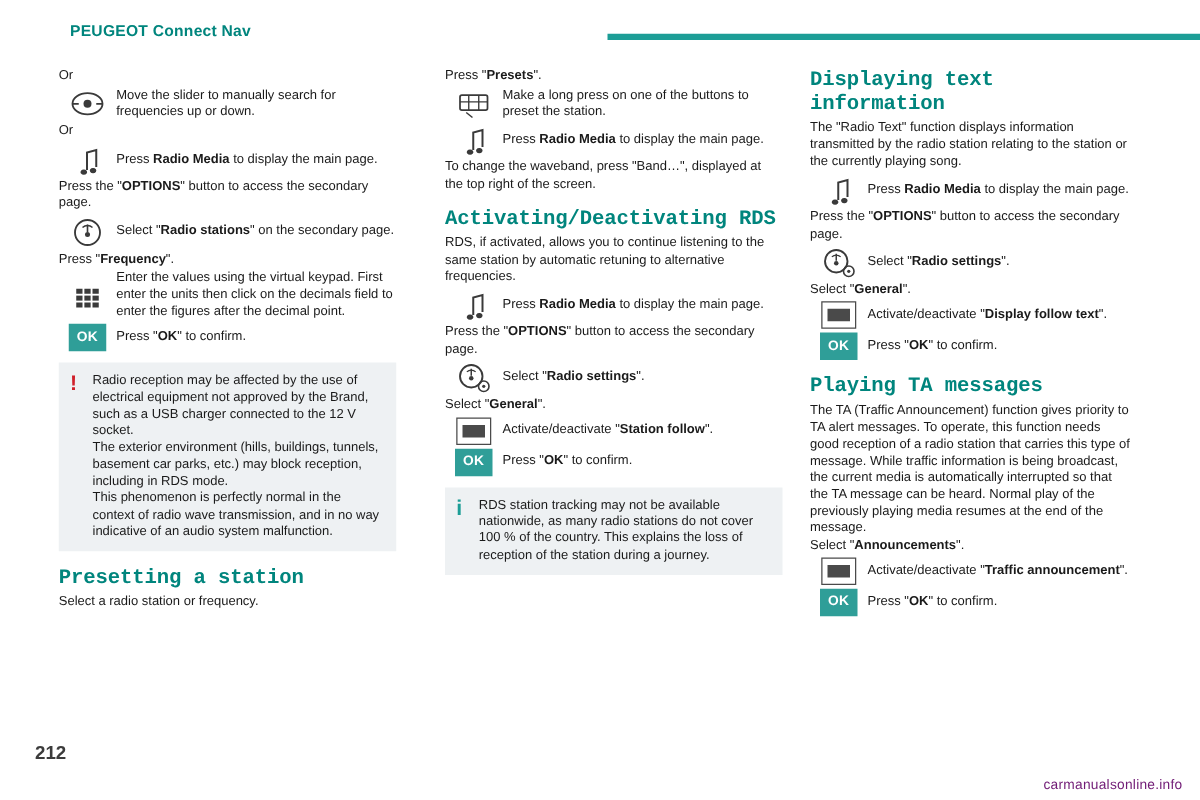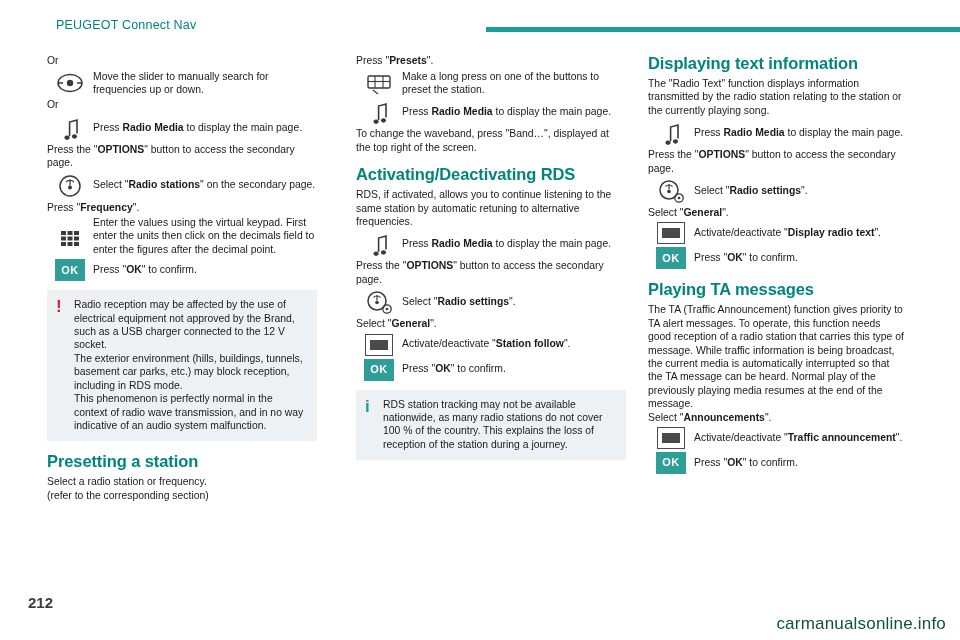--- a/index.html
+++ b/index.html
@@ -25,21 +25,21 @@
     top: 18px;
     left: 0;
     right: 0;
     height: 24px;
   }
   .brand {
     position: absolute;
     left: 56px;
     top: 0px;
     font-size: 12.5px;
-    font-weight: normal;
+    font-weight: bold;
     color: #00857d;
     letter-spacing: 0.2px;
   }
   .header-rule {
     position: absolute;
     left: 486px;
     right: 0px;
     top: 9px;
     height: 5px;
     background: #1c9d96;
@@ -56,20 +56,21 @@
   .col2 { left: 356px; }
   .col3 { left: 648px; width: 256px;}
 
   h2 {
     font-size: 16.5px;
     color: #00857d;
     font-weight: bold;
     margin: 11px 0 4px 0;
     line-height: 19px;
     letter-spacing: -0.1px;
+    font-family: Liberation Mono, monospace;
   }
   p {
     margin: 0 0 0 0;
   }
   .row {
     display: flex;
     align-items: center;
     margin: 2px 0 2px 0;
   }
   .icon-cell {
@@ -148,22 +149,22 @@
     left: 28px;
     top: 594px;
     font-size: 15px;
     font-weight: bold;
     color: #3c3c3c;
   }
   .watermark {
     position: absolute;
     right: 14px;
     bottom: 6px;
-    font-size: 17px;
-    color: #14532d;
+    font-size: 11px;
+    color: #701a75;
     letter-spacing: 0.2px;
   }
 </style>
 </head>
 <body>
 
 <div class="page">
 
   <div class="header">
     <div class="brand">PEUGEOT Connect Nav</div>
@@ -250,21 +251,20 @@
       <div class="note-mark warn">!</div>
       <div class="note-body">
         <span class="note-first-line">Radio reception may be affected by the use of electrical equipment not approved by the Brand, such as a USB charger connected to the 12 V socket.</span>
         <span class="note-first-line">The exterior environment (hills, buildings, tunnels, basement car parks, etc.) may block reception, including in RDS mode.</span>
         <span class="note-first-line">This phenomenon is perfectly normal in the context of radio wave transmission, and in no way indicative of an audio system malfunction.</span>
       </div>
     </div>
 
     <h2>Presetting a station</h2>
     <p>Select a radio station or frequency.</p>
-    <p>(refer to the corresponding section)</p>
   </div>
 
   <div class="col col2">
 
     <p><span>Press "</span><b>Presets</b><span>".</span></p>
 
     <div class="row">
       <div class="icon-cell">
         <svg class="ic" viewBox="0 0 30 26" aria-hidden="true">
           <rect x="4" y="6" width="22" height="12" rx="1.5" fill="none" stroke="#3a3a3a" stroke-width="1.4"></rect>
@@ -388,21 +388,21 @@
       </div>
     </div>
 
     <p><span>Select "</span><b>General</b><span>".</span></p>
 
     <div class="row">
       <div class="icon-cell">
         <div class="ic-box"></div>
       </div>
       <div class="row-text">
-        <span>Activate/deactivate "</span><b>Display radio text</b><span>".</span>
+        <span>Activate/deactivate "</span><b>Display follow text</b><span>".</span>
       </div>
     </div>
 
     <div class="row">
       <div class="icon-cell">
         <div class="ic-ok">OK</div>
       </div>
       <div class="row-text">
         <span>Press "</span><b>OK</b><span>" to confirm.</span>
       </div>

